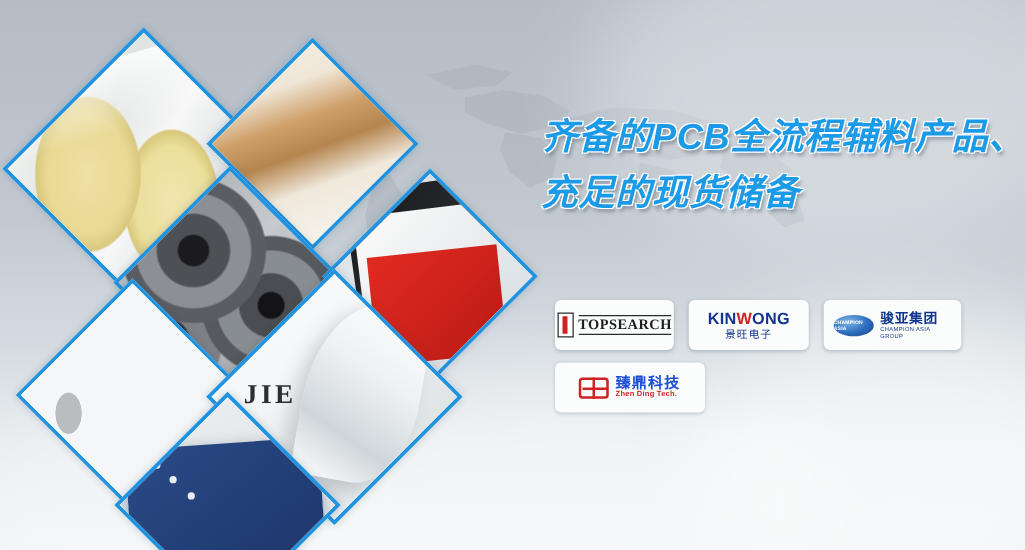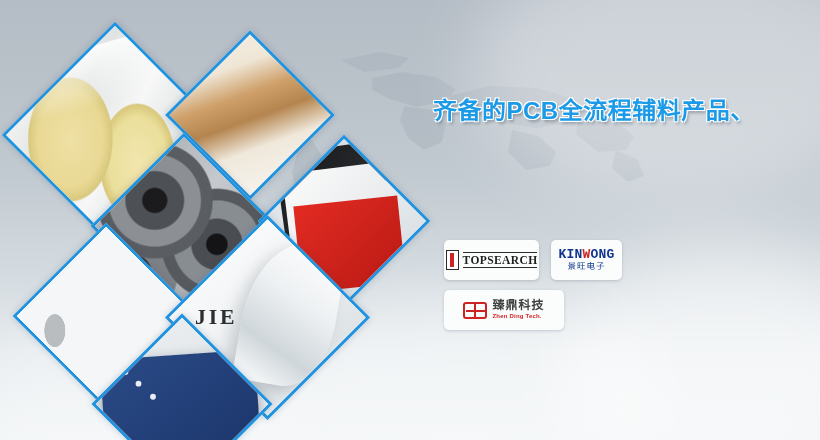--- a/index.html
+++ b/index.html
@@ -102,28 +102,29 @@
   }
   .art-blue .dot{position:absolute;width:4px;height:4px;border-radius:50%;background:#e9eef5;}
   .art-tan{
     background:
       linear-gradient(160deg,#f6f2ea 0%,#efe6d6 26%,#cfa06a 40%,#b5854f 52%,#efe8db 66%,#fbfaf7 100%);
   }
 
   
   .headline{
     position:absolute;left:433px;top:88px;width:380px;
-    font-size:24px;font-weight:bold;line-height:45px;
+    font-size:29px;font-weight:bold;line-height:45px;
     color:#1b9ae8;
     letter-spacing:.5px;
     text-shadow:
       -1px -1px 0 #ffffff, 1px -1px 0 #ffffff,
       -1px  1px 0 #ffffff, 1px  1px 0 #ffffff,
       2px 3px 3px rgba(70,85,100,.45);
     white-space:nowrap;
+    font-style:italic;
   }
   .headline .l2{display:block;}
 
   .subbar{
     position:absolute;left:433px;top:192px;
     height:30px;padding:0 12px;
     display:flex;align-items:center;
     background:#17a096;
     color:#ffffff;
     font-size:13px;letter-spacing:.3px;
@@ -134,21 +135,21 @@
   .logo-row{display:flex;gap:12px;margin-bottom:10px;}
   .badge{
     background:#fbfcfc;
     border-radius:5px;
     height:40px;
     display:flex;align-items:center;justify-content:center;
     padding:0 8px;
     box-shadow:0 1px 3px rgba(60,80,100,.25);
   }
   .badge.b1{width:95px;}
-  .badge.b2{width:71px;font-family:Liberation Mono, monospace;}
+  .badge.b2{width:96px;}
   .badge.b3{width:110px;}
   .badge.b4{width:120px;}
 
   
   .ts{display:flex;align-items:center;gap:4px;}
   .ts .mark{
     width:13px;height:20px;
     background:#ffffff;
     border:1.5px solid #2b2b2b;
     position:relative;
@@ -193,21 +194,21 @@
     width:24px;height:17px;border:2px solid #cf2222;border-radius:3px;
     position:relative;
   }
   .zd .mark::before{
     content:"";position:absolute;left:9px;top:-2px;width:2px;height:17px;background:#cf2222;
   }
   .zd .mark::after{
     content:"";position:absolute;left:1px;top:6px;width:20px;height:2px;background:#cf2222;
   }
   .zd .t{line-height:1.1;}
-  .zd .t .cn{font-size:12px;font-weight:bold;color:#404040;letter-spacing:1px;font-family:Liberation Mono, monospace;}
+  .zd .t .cn{font-size:12px;font-weight:bold;color:#1d4ed8;letter-spacing:1px;}
   .zd .t .en{font-size:6px;font-weight:bold;color:#cf2222;letter-spacing:.2px;}
 
   .more{
     position:absolute;left:686px;top:314px;
     font-size:15px;color:#f4f7f9;letter-spacing:1px;
     text-shadow:0 1px 2px rgba(70,85,100,.6);
     cursor:pointer;
   }
 </style>
 </head>
@@ -278,20 +279,21 @@
         <span class="dot" style="left:16%;top:30%;"></span>
         <span class="dot" style="left:24%;top:37%;"></span>
         <span class="dot" style="left:32%;top:44%;"></span>
       </div>
     </div>
 
   </div>
 
   <div class="headline">
     <span class="l1">齐备的PCB全流程辅料产品、</span>
+    <span class="l2">充足的现货储备</span>
   </div>
 
 
   <div class="logos">
 
     <div class="logo-row">
 
       <div class="badge b1">
         <div class="ts">
           <span class="mark"></span>
@@ -301,20 +303,29 @@
 
       <div class="badge b2">
         <div class="kw">
           <div class="en">
             <span>KIN<em>W</em>ONG</span>
           </div>
           <div class="cn">景旺电子</div>
         </div>
       </div>
 
+      <div class="badge b3">
+        <div class="ca">
+          <span class="globe"></span>
+          <span class="t">
+            <span class="cn" style="display:block;">骏亚集团</span>
+            <span class="en" style="display:block;">CHAMPION ASIA GROUP</span>
+          </span>
+        </div>
+      </div>
 
     </div>
 
     <div class="logo-row">
 
       <div class="badge b4">
         <div class="zd">
           <span class="mark"></span>
           <span class="t">
             <span class="cn" style="display:block;">臻鼎科技</span>

